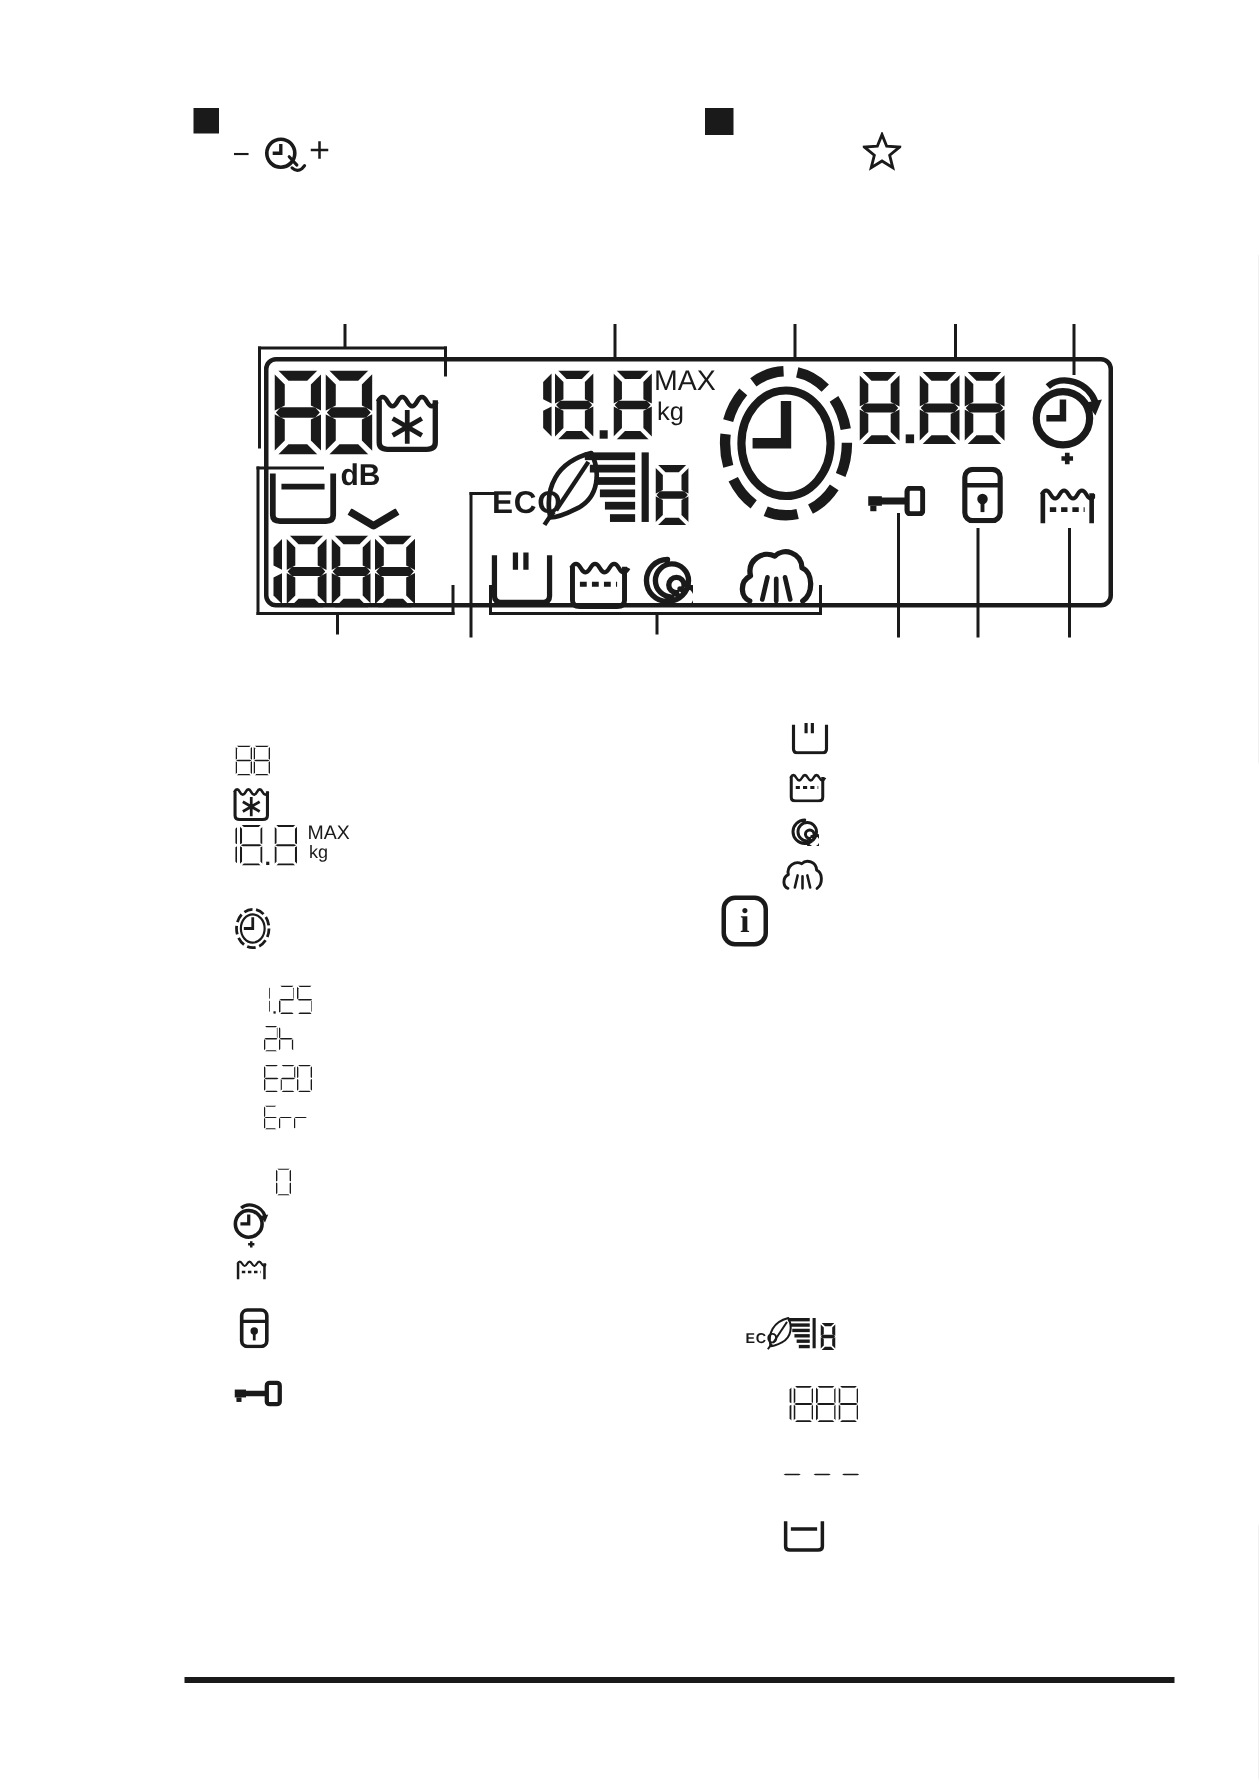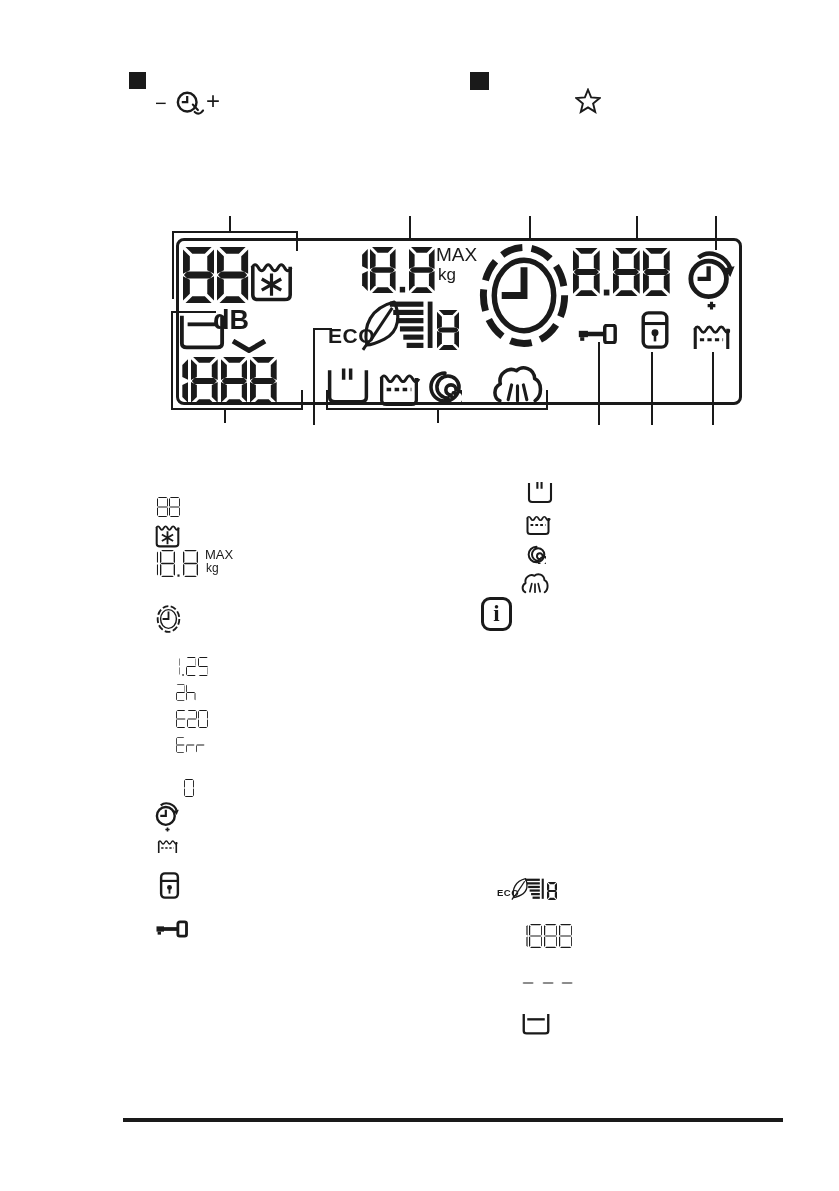--- a/index.html
+++ b/index.html
@@ -237,21 +237,21 @@
         <polygon points="3,90 13,79 87,79 97,90 87,101 13,101" fill="#1a1a1a"></polygon>
       </svg>
     </div>
   <svg class="icon" style="left:687px;top:248px;width:50px;height:54px">
       <use href="#sym-delay"></use>
     </svg>
 
   <svg class="icon" style="left:179px;top:313px;width:46px;height:38px">
       <use href="#sym-tub-simple"></use>
     </svg>
-  <div class="txt bold" style="left:213px;top:307px;font-size:27px">dB</div>
+  <div class="txt bold" style="left:227px;top:307px;font-size:20px">dB</div>
   <svg class="icon" style="left:231px;top:339px;width:36px;height:14px">
       <use href="#sym-chevron"></use>
     </svg>
   <div class="seg" style="left:177px;top:357px">
       <svg viewBox="58 0 42 180" style="height:48px;width:11.2px;margin-right:2.88px">
         <polygon points="100,8 100,86 78,75 78,30" fill="#1a1a1a"></polygon>
         <polygon points="100,94 100,172 78,150 78,105" fill="#1a1a1a"></polygon>
       </svg>
       <svg viewBox="0 0 100 180" style="height:48px;width:26.666666666666668px;margin-right:2.88px">
         <polygon points="8,0 92,0 70,22 30,22" fill="#1a1a1a"></polygon>

